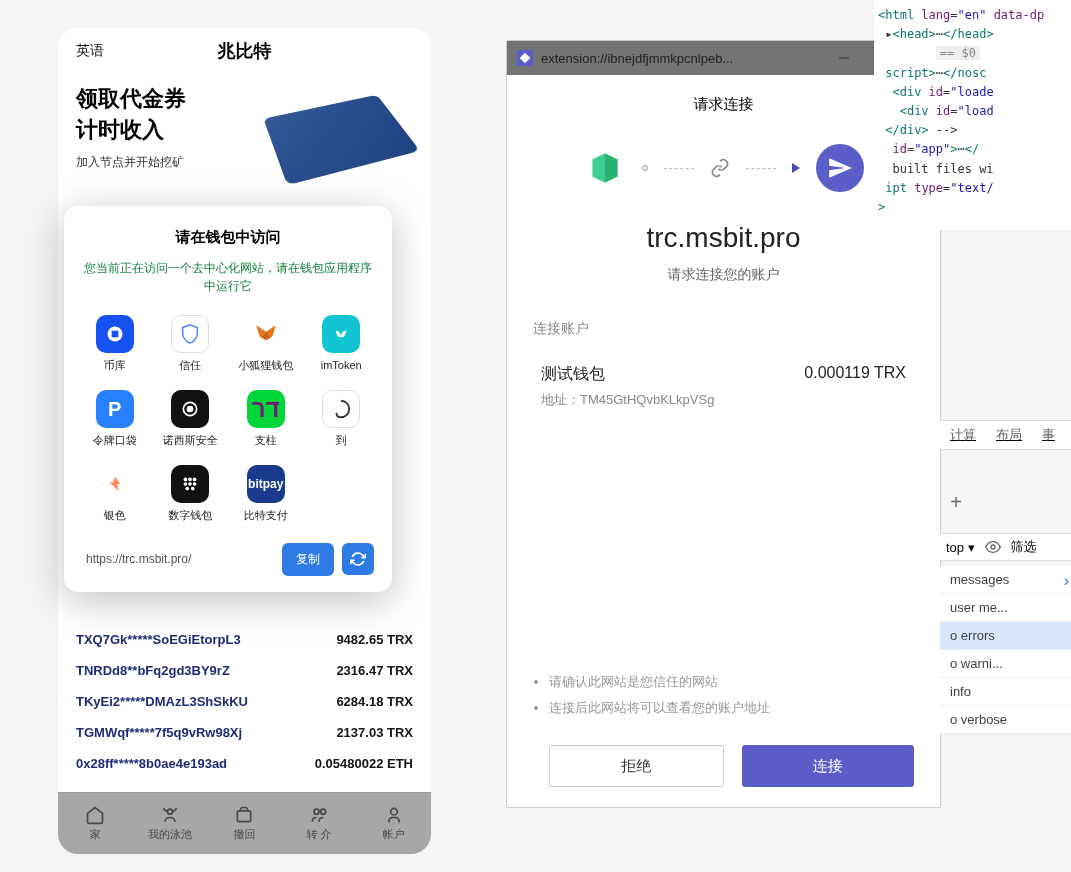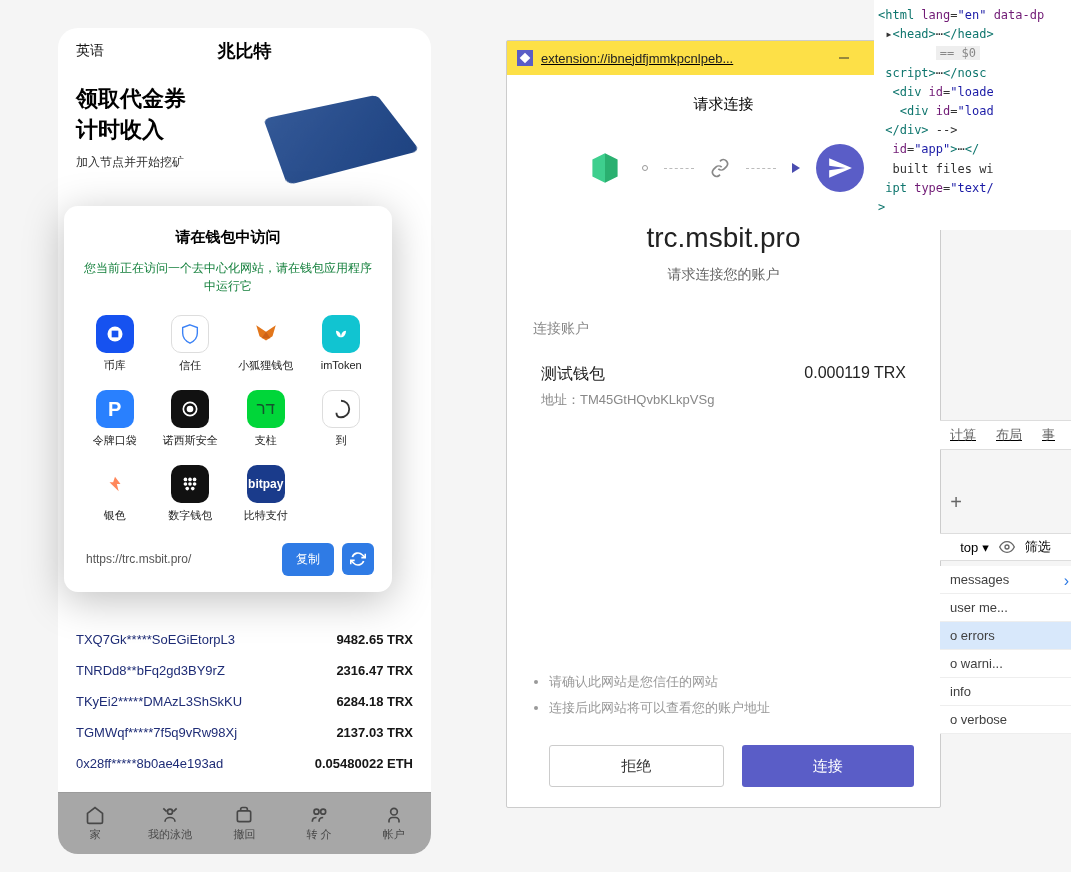--- a/index.html
+++ b/index.html
@@ -11,21 +11,21 @@
 .mobile-header { display: flex; align-items: center; padding: 14px 18px; position: relative; }
 .mobile-lang { font-size: 14px; color: #222; }
 .mobile-title { position: absolute; left: 0; right: 0; text-align: center; font-weight: 600; font-size: 18px; }
 .mobile-hero { padding: 10px 18px; display: flex; justify-content: space-between; }
 .hero-text h2 { font-size: 22px; font-weight: 700; line-height: 1.4; }
 .hero-sub { font-size: 12px; color: #444; margin-top: 8px; }
 .hero-img { width: 130px; height: 100px; background: linear-gradient(135deg, #4a7fd8, #2b5fb8); border-radius: 8px; transform: perspective(400px) rotateX(50deg) rotateZ(-20deg); margin-right: 10px; }
 
 .tx-list { padding: 0 18px; }
 .tx-row { display: flex; justify-content: space-between; padding: 8px 0; font-size: 13px; }
-.tx-addr { color: #2b3fa8; font-weight: 400; }
+.tx-addr { color: #2b3fa8; font-weight: 700; }
 .tx-amt { color: #222; font-weight: 600; }
 
 .bottom-nav { position: absolute; bottom: 0; left: 0; right: 0; height: 62px; display: flex; background: #eee; border-top: 1px solid #ddd; }
 .nav-item { flex: 1; display: flex; flex-direction: column; align-items: center; justify-content: center; font-size: 11px; color: #666; gap: 2px; }
 .nav-icon { width: 20px; height: 20px; }
 
 
 .modal { position: absolute; left: 64px; top: 206px; width: 328px; background: #fff; border-radius: 14px; padding: 22px 18px 16px; box-shadow: 0 8px 40px rgba(0,0,0,0.25); }
 .modal-title { text-align: center; font-size: 15px; font-weight: 600; margin-bottom: 12px; }
 .modal-sub { text-align: center; font-size: 12px; color: #15803d; line-height: 1.5; margin-bottom: 20px; }
@@ -34,21 +34,21 @@
 .wallet-icon { width: 38px; height: 38px; border-radius: 10px; display: flex; align-items: center; justify-content: center; }
 .wallet-label { font-size: 11px; text-align: center; line-height: 1.2; color: #222; }
 
 .modal-footer { display: flex; align-items: center; gap: 8px; }
 .url-text { flex: 1; font-size: 12px; color: #555; padding: 6px 4px; }
 .copy-btn { background: #2f7be5; color: #fff; font-size: 12px; padding: 8px 14px; border-radius: 6px; border: none; cursor: pointer; }
 .refresh-btn { width: 32px; height: 32px; background: #2f7be5; border-radius: 6px; border: none; display: flex; align-items: center; justify-content: center; cursor: pointer; }
 
 
 .ext-window { position: absolute; left: 506px; top: 40px; width: 435px; height: 768px; background: #fff; border: 1px solid #ccc; border-radius: 2px; display: flex; flex-direction: column; }
-.ext-titlebar { height: 34px; display: flex; align-items: center; padding: 0 6px 0 10px; background: #fde047; text-decoration: underline; }
+.ext-titlebar { height: 34px; display: flex; align-items: center; padding: 0 6px 0 10px; background: #737373; }
 .ext-title-icon { width: 16px; height: 16px; margin-right: 8px; }
 .ext-title-text { flex: 1; font-size: 13px; color: #222; white-space: nowrap; overflow: hidden; text-overflow: ellipsis; }
 .win-btns { display: flex; }
 .win-btn { width: 36px; height: 28px; display: flex; align-items: center; justify-content: center; cursor: pointer; }
 
 .ext-body { flex: 1; padding: 20px 26px; display: flex; flex-direction: column; }
 .ext-header-title { text-align: center; font-size: 15px; margin-bottom: 30px; }
 .handshake { display: flex; align-items: center; justify-content: center; gap: 16px; margin-bottom: 30px; }
 .hs-logo { width: 42px; height: 42px; }
 .hs-dot { width: 6px; height: 6px; border: 1px solid #999; border-radius: 50%; }
@@ -78,21 +78,21 @@
 .dc-tag { color: #0f766e; }
 .dc-attr { color: #701a75; }
 .dc-val { color: #1a1aa6; }
 .dc-sel { color: #888; background: #eee; padding: 0 4px; }
 
 .devtools-tabs { position: absolute; left: 940px; top: 420px; width: 131px; height: 30px; background: #fff; display: flex; align-items: center; font-size: 13px; border-top: 1px solid #ddd; border-bottom: 1px solid #ddd; text-decoration: underline; }
 .dt-tab { padding: 0 10px; color: #666; }
 
 .plus-btn { position: absolute; left: 944px; top: 490px; width: 24px; height: 24px; font-size: 20px; color: #666; display: flex; align-items: center; justify-content: center; cursor: pointer; }
 
-.filter-bar { position: absolute; left: 940px; top: 533px; width: 131px; height: 28px; background: #fff; display: flex; align-items: center; gap: 10px; padding: 0 6px; font-size: 13px; border-top: 1px solid #ddd; border-bottom: 1px solid #ddd; justify-content: center; }
+.filter-bar { position: absolute; left: 940px; top: 533px; width: 131px; height: 28px; background: #fff; display: flex; align-items: center; gap: 10px; padding: 0 6px; font-size: 13px; border-top: 1px solid #ddd; border-bottom: 1px solid #ddd; }
 .dropdown { display: flex; align-items: center; gap: 4px; }
 .eye-icon { width: 16px; height: 16px; }
 
 .console-filter { position: absolute; left: 940px; top: 566px; width: 131px; background: #fff; font-size: 13px; }
 .cf-row { padding: 6px 10px; color: #404040; border-bottom: 1px solid #eee; display: flex; align-items: center; justify-content: space-between; }
 .cf-row.active { background: #d8e8fb; }
 .cf-chevron { position: absolute; right: 2px; top: 6px; color: #2f7be5; font-size: 16px; }
 </style>
 </head>
 <body>
@@ -223,21 +223,21 @@
         <div class="wallet-icon" style="background:#111">
           <svg width="20" height="20" viewBox="0 0 24 24" fill="none" stroke="#fff" stroke-width="2">
             <circle cx="12" cy="12" r="8"></circle>
             <circle cx="12" cy="12" r="3" fill="#fff"></circle>
           </svg>
         </div>
         <span class="wallet-label">诺西斯安全</span>
       </div>
       <div class="wallet-item">
         <div class="wallet-icon" style="background:#00d639">
-          <span style="color:#14532d;font-weight:400;font-size:17px">דר</span>
+          <span style="color:#701a75;font-weight:700;font-size:24px">דר</span>
         </div>
         <span class="wallet-label">支柱</span>
       </div>
       <div class="wallet-item">
         <div class="wallet-icon" style="background:#fff;border:1px solid #ddd">
           <svg width="22" height="22" viewBox="0 0 24 24" fill="none" stroke="#333" stroke-width="2">
             <path d="M12 3c5 0 9 4 9 9s-4 9-9 9c-3 0-5-2-5-5"></path>
           </svg>
         </div>
         <span class="wallet-label">到</span>

